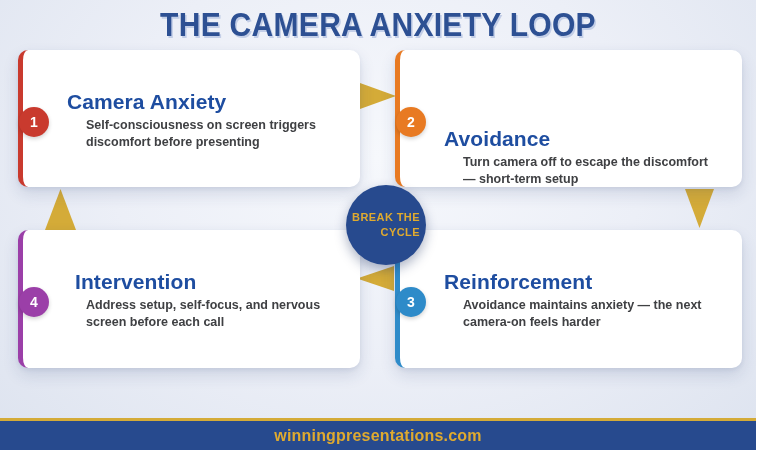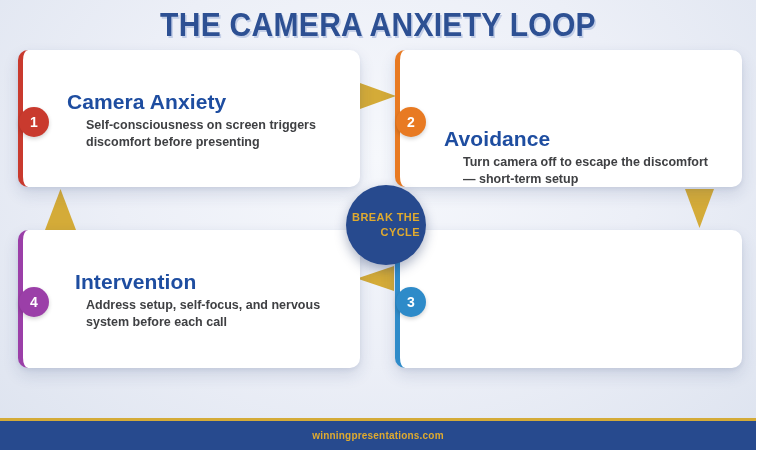--- a/index.html
+++ b/index.html
@@ -50,21 +50,21 @@
   }
   .center-label {
     font-size:11px; font-weight:bold; text-align:right;
     letter-spacing:0.4px; line-height:1.35; white-space:pre-line;
   }
   .footer-line { position:absolute; left:0; right:0; bottom:29px; height:3px; z-index:3; }
   .footer-bar {
     position:absolute; left:0; right:0; bottom:0; height:29px; z-index:3;
     display:flex; align-items:center; justify-content:center;
   }
-  .footer-url { font-size:10px; font-weight:bold; letter-spacing:0.2px; }
+  .footer-url { font-size:16px; font-weight:bold; letter-spacing:0.2px; }
 </style>
 </head>
 <body>
 
 <div class="stage">
 
   <h1 class="title" style="color: rgb(45, 80, 147);">THE CAMERA ANXIETY LOOP</h1>
 
   <div class="card card-1" style="border-left-color: rgb(201, 58, 46);">
     <div class="badge" style="background-color: rgb(201, 58, 46);">
@@ -83,29 +83,33 @@
     <div class="card-content">
       <div class="card-heading" style="color: rgb(30, 77, 160); margin-top: 37px;">Avoidance</div>
       <div class="card-body" style="color: rgb(63, 64, 67);">Turn camera off to escape the discomfort — short-term setup</div>
     </div>
   </div>
 
   <div class="card card-3" style="border-left-color: rgb(46, 139, 201);">
     <div class="badge" style="background-color: rgb(46, 139, 201);">
       <span>3</span>
     </div>
+    <div class="card-content">
+      <div class="card-heading" style="color: rgb(30, 77, 160);">Reinforcement</div>
+      <div class="card-body" style="color: rgb(63, 64, 67);">Avoidance maintains anxiety — the next camera-on feels harder</div>
+    </div>
   </div>
 
   <div class="card card-4" style="border-left-color: rgb(155, 63, 168);">
     <div class="badge" style="background-color: rgb(155, 63, 168);">
       <span>4</span>
     </div>
     <div class="card-content">
       <div class="card-heading" style="color: rgb(30, 77, 160); margin-left: 8px;">Intervention</div>
-      <div class="card-body" style="color: rgb(63, 64, 67);">Address setup, self-focus, and nervous system before each call</div>
+      <div class="card-body" style="color: rgb(63, 64, 67);">Address setup, self-focus, and nervous screen before each call</div>
     </div>
   </div>
 
   <div class="arrow arrow-right" style="background-color: rgb(212, 171, 56);"></div>
   <div class="arrow arrow-down" style="background-color: rgb(212, 171, 56);"></div>
   <div class="arrow arrow-left" style="background-color: rgb(212, 171, 56);"></div>
   <div class="arrow arrow-up" style="background-color: rgb(212, 171, 56);"></div>
 
   <div class="center-circle" style="background-color: rgb(39, 74, 142);">
     <div class="center-label" style="color: rgb(223, 170, 47);">BREAK THE

